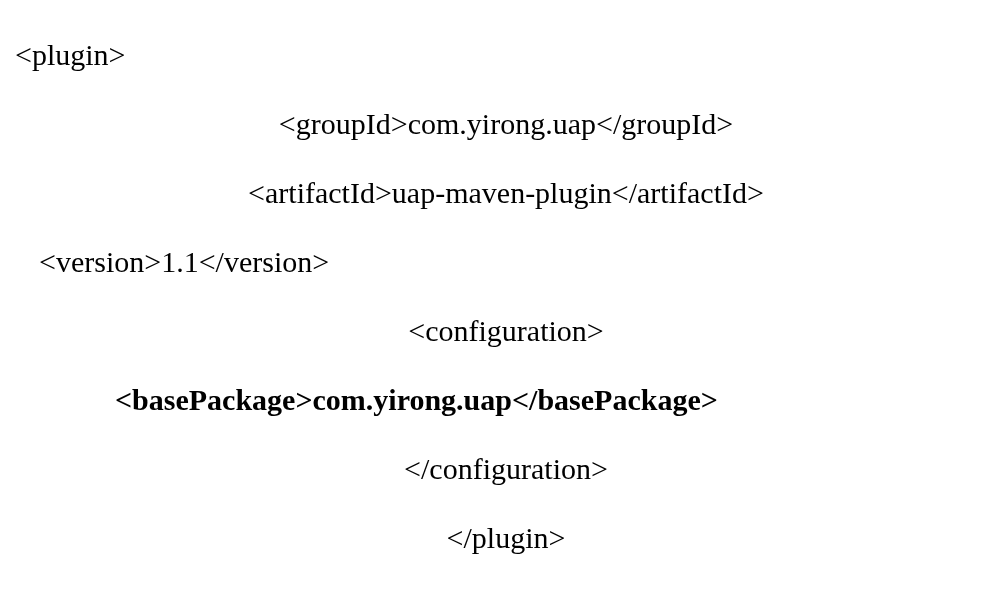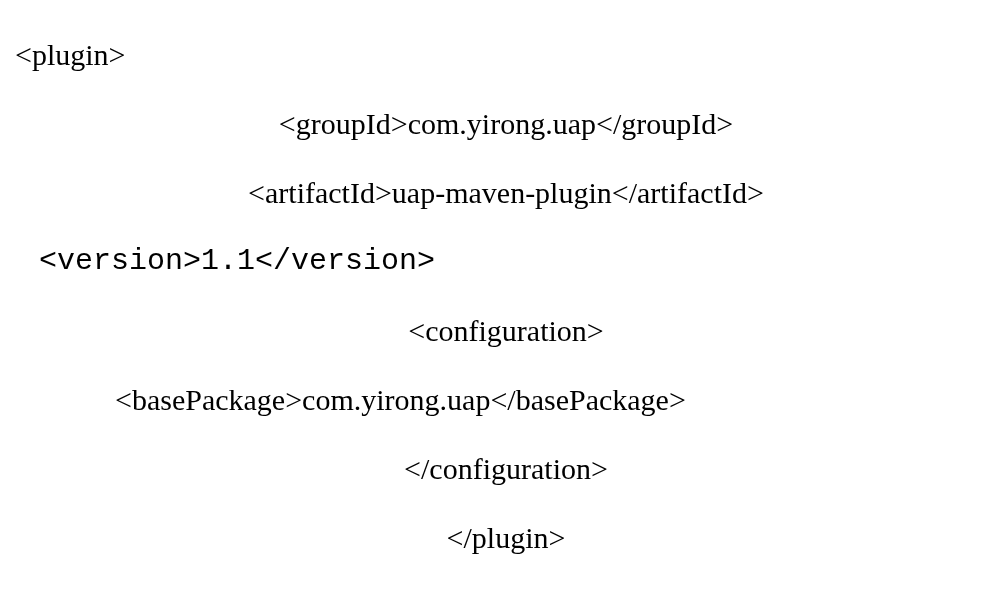--- a/index.html
+++ b/index.html
@@ -15,24 +15,24 @@
     }
     .line {
       white-space: pre;
     }
     .indent1 {
       padding-left: 12px;
       text-align: center;
     }
     .indent2 {
       padding-left: 24px;
-      font-family: Liberation Mono, monospace;
     }
     .indent3 {
       padding-left: 100px;
+      font-weight: bold;
     }
   </style>
 </head>
 <body>
 
 <div class="line">&lt;plugin&gt;</div>
 <div class="line indent1">&lt;groupId&gt;com.yirong.uap&lt;/groupId&gt;</div>
 <div class="line indent1">&lt;artifactId&gt;uap-maven-plugin&lt;/artifactId&gt;</div>
 <div class="line indent2">&lt;version&gt;1.1&lt;/version&gt;</div>
 <div class="line indent1">&lt;configuration&gt;</div>

